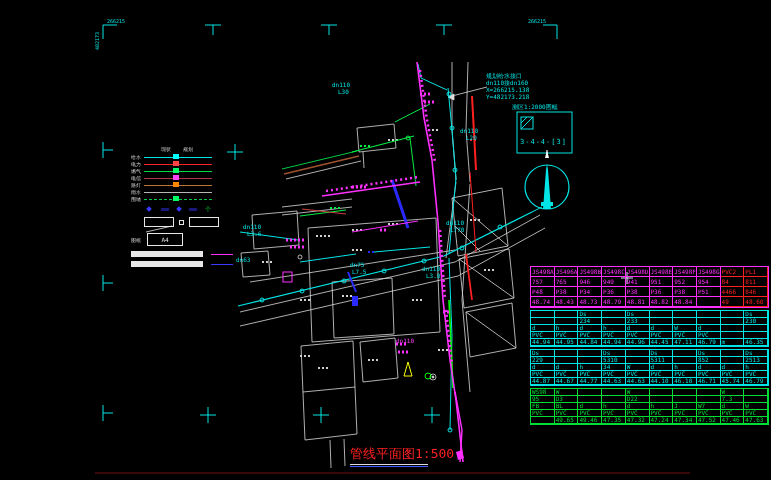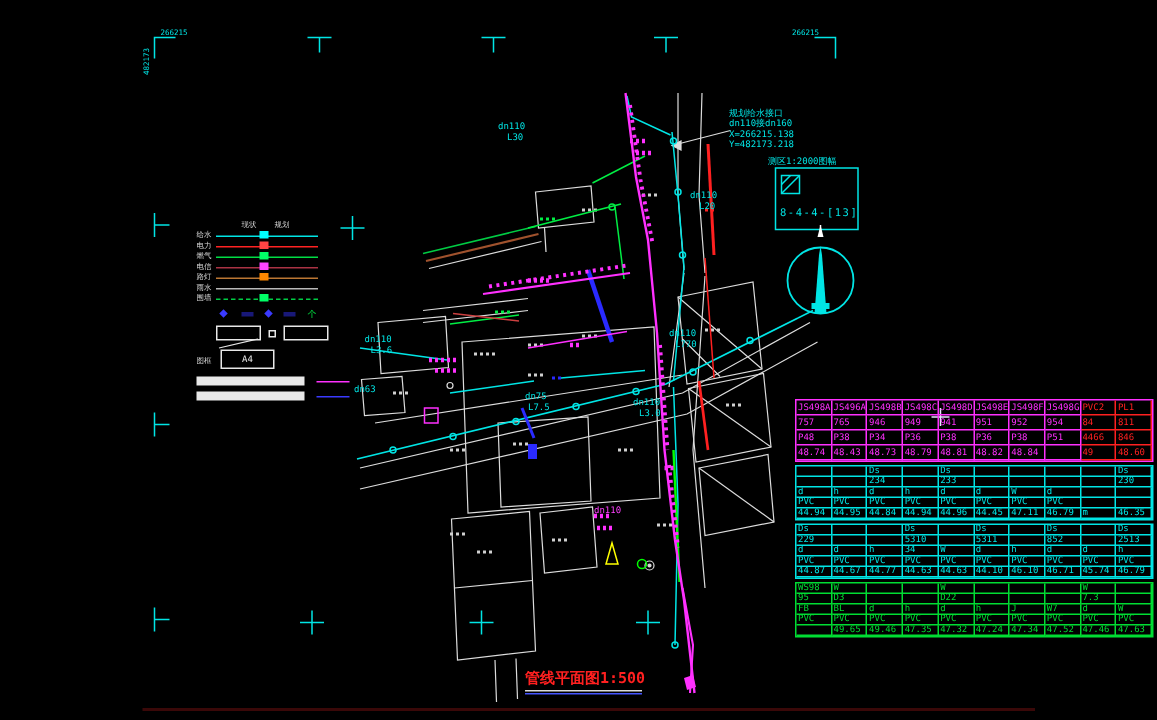--- a/index.html
+++ b/index.html
@@ -42,21 +42,21 @@
   
   #pipe-table{position:absolute;left:530px;top:266px;width:239px;}
   .band{border:1px solid;margin-bottom:2px;box-sizing:border-box;}
   .trow{display:grid;grid-template-columns:repeat(10,1fr);}
   .tcell{border-right:1px solid;border-bottom:1px solid;box-sizing:border-box;
          font-size:6px;line-height:1;padding:0 1px;overflow:hidden;white-space:nowrap;
          display:flex;align-items:center;}
 
   
   #title-wrap{position:absolute;left:350px;top:445px;width:78px;text-align:center;}
-  #sheet-title{color:#ff2020;font-size:10px;font-weight:bold;white-space:nowrap;}
+  #sheet-title{color:#ff2020;font-size:13px;font-weight:normal;white-space:nowrap;}
   #title-ul1{height:1px;background:#dcdcdc;margin-top:1px;}
   #title-ul2{height:1px;background:#4455ff;margin-top:1px;}
 </style>
 </head>
 <body>
 
 <div id="canvas">
 
   <svg width="771" height="480" viewBox="0 0 771 480" style="position:absolute;left:0;top:0">
 
@@ -271,21 +271,21 @@
   </div>
 
   <div id="annotation">
       <div class="">规划给水接口</div>
       <div class="">dn110接dn160</div>
       <div class="">X=266215.138</div>
       <div class="">Y=482173.218</div>
     </div>
 
   <div id="index-header">测区1:2000图幅</div>
-  <div id="index-label">8-4-4-[13]</div>
+  <div id="index-label">3-4-4-[3]</div>
 
   <div id="map-labels">
       <div class="map-label" style="left: 332px; top: 82px;">dn110</div>
       <div class="map-label" style="left: 338px; top: 89px;">L30</div>
       <div class="map-label" style="left: 460px; top: 128px;">dn110</div>
       <div class="map-label" style="left: 466px; top: 135px;">L20</div>
       <div class="map-label" style="left: 243px; top: 224px;">dn110</div>
       <div class="map-label" style="left: 247px; top: 231px;">L3.6</div>
       <div class="map-label" style="left: 446px; top: 220px;">dn110</div>
       <div class="map-label" style="left: 450px; top: 227px;">L770</div>

